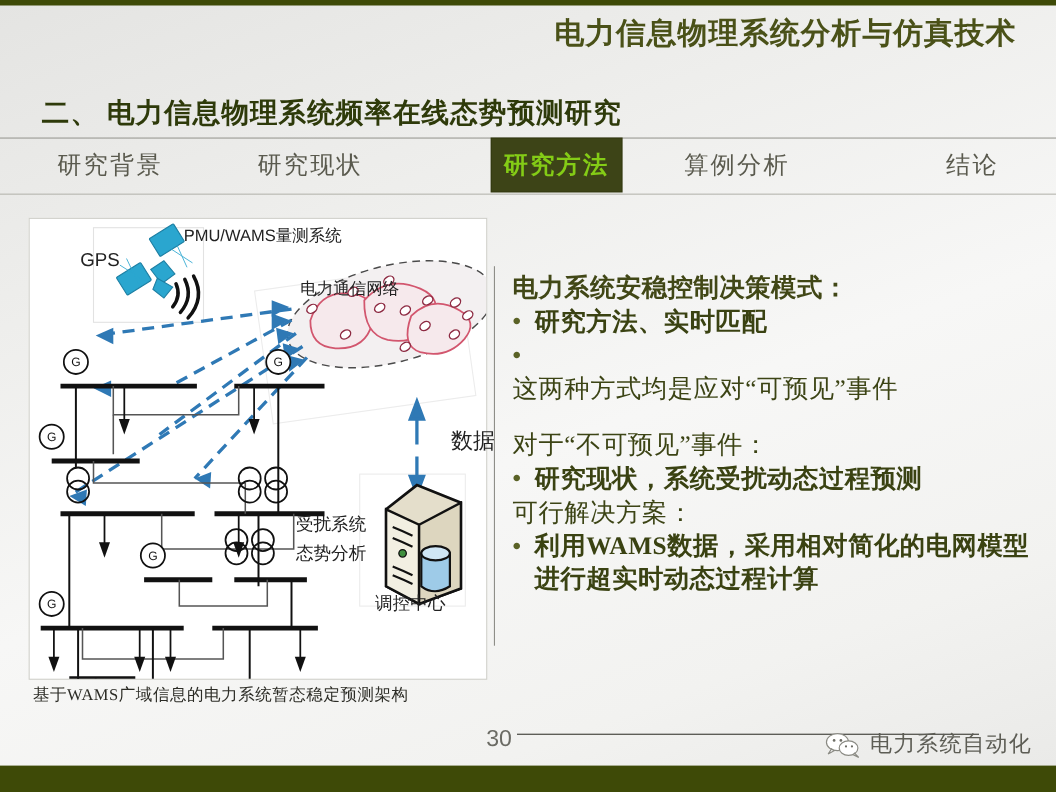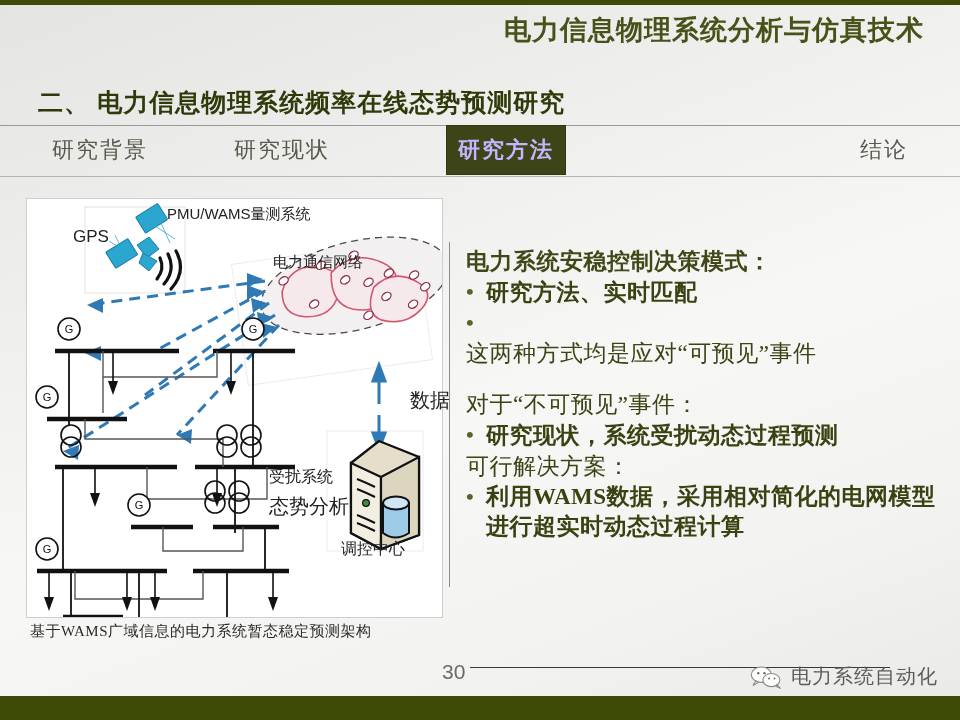--- a/index.html
+++ b/index.html
@@ -51,21 +51,21 @@
   }
   .tab {
     position: absolute; top: 0; height: 48px;
     display: flex; align-items: center; justify-content: center;
     font-size: 22px; letter-spacing: 2px;
     color: #5a5a4e;
     white-space: nowrap;
   }
   .tab.active {
     background: #3d4417;
-    color: #c4b5fd;
+    color: #84cc16;
     font-weight: 600;
     box-shadow: 0 0 0 1px #32380f;
   }
   .rule-under-tabs {
     position: absolute; left: 0; top: 176px; width: 960px; height: 1px;
     background: #b6b6ae;
   }
   
   .figure-wrap {
     position: absolute; left: 26px; top: 198px;
@@ -149,20 +149,23 @@
 
   <div class="tabstrip">
     <div class="tab" style="left:30px;width:140px;">
       <span>研究背景</span>
     </div>
     <div class="tab" style="left:212px;width:140px;">
       <span>研究现状</span>
     </div>
     <div class="tab active" style="left:447px;width:118px;">
       <span>研究方法</span>
+    </div>
+    <div class="tab" style="left:600px;width:140px;">
+      <span>算例分析</span>
     </div>
     <div class="tab" style="left:832px;width:104px;">
       <span>结论</span>
     </div>
   </div>
   <div class="rule-under-tabs"></div>
 
   <div class="figure-wrap">
     <svg class="fig-svg" width="415" height="418" viewBox="0 0 415 418">
 
@@ -354,21 +357,21 @@
           <ellipse cx="61" cy="66" rx="13" ry="6.5" fill="#cfe6f5" stroke="#111" stroke-width="2"></ellipse>
         </g>
       </g>
     </svg>
 
     <div class="fig-label lbl-pmu" style="position:absolute;left:140px;top:6px;font-size:15px;">PMU/WAMS量测系统</div>
     <div class="fig-label" style="position:absolute;left:46px;top:28px;font-size:17px;">GPS</div>
     <div class="fig-label" style="position:absolute;left:246px;top:54px;font-size:15px;">电力通信网络</div>
     <div class="fig-label" style="position:absolute;left:383px;top:188px;font-size:20px;">数据</div>
     <div class="fig-label" style="position:absolute;left:242px;top:268px;font-size:16px;">受扰系统</div>
-    <div class="fig-label" style="position:absolute;left:242px;top:294px;font-size:20px;">态势分析</div>
+    <div class="fig-label" style="position:absolute;left:242px;top:294px;font-size:16px;">态势分析</div>
     <div class="fig-label" style="position:absolute;left:314px;top:340px;font-size:16px;">调控中心</div>
   </div>
 
   <div class="fig-caption">基于WAMS广域信息的电力系统暂态稳定预测架构</div>
 
   <div class="vdivider"></div>
 
   <div class="textpanel">
     <div class="tp-line plain">电力系统安稳控制决策模式：</div>
 

